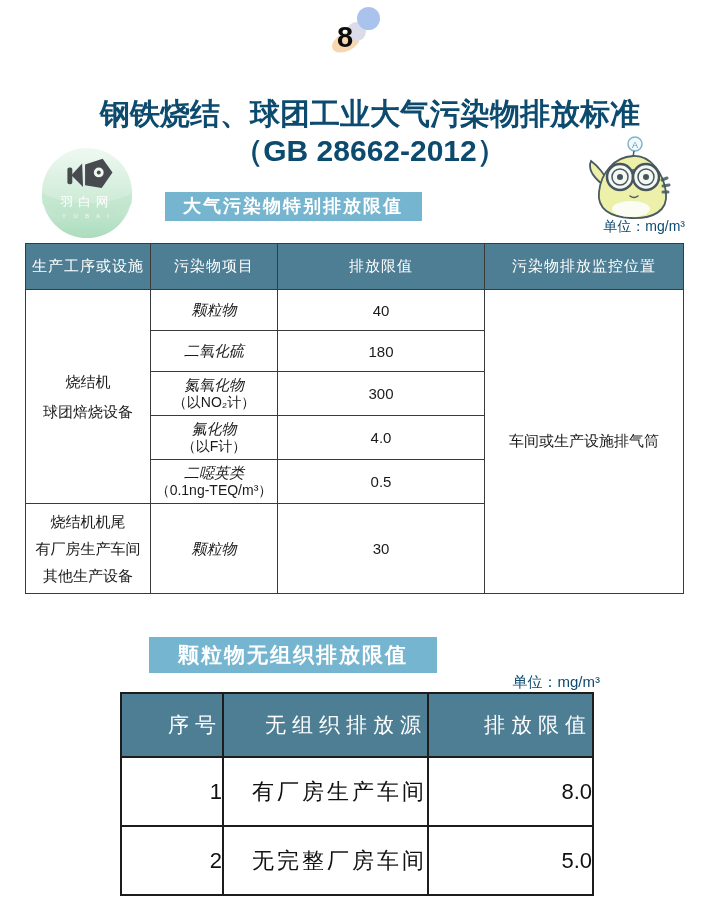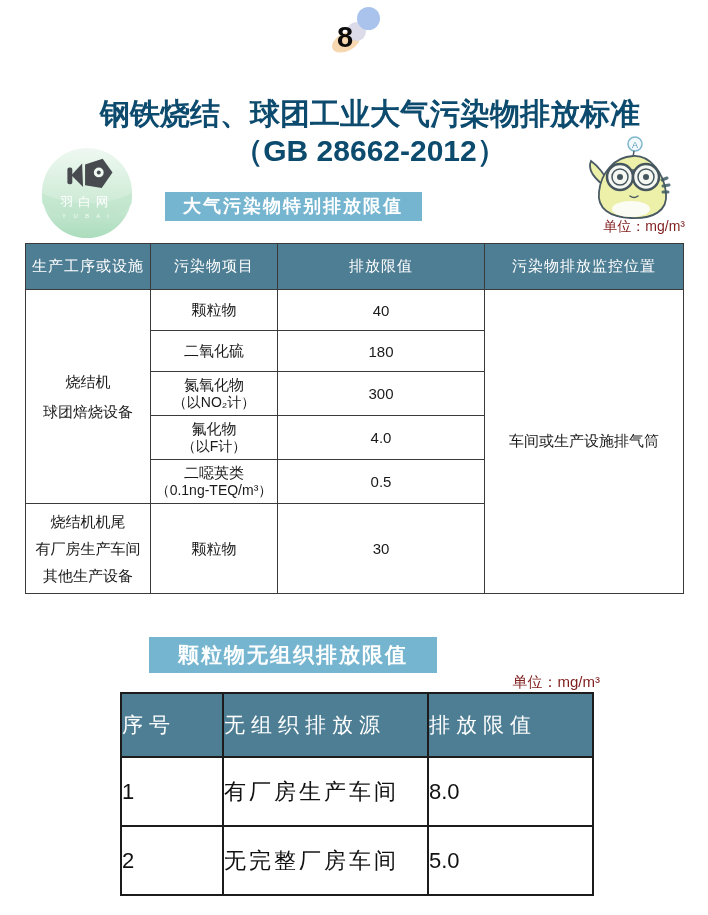--- a/index.html
+++ b/index.html
@@ -22,39 +22,39 @@
   .mascot{position:absolute;left:582px;top:136px;}
 
   
   .banner{position:absolute;left:0;width:586px;text-align:center;}
   .banner span{display:inline-block;background:#75B5D0;color:#ffffff;font-weight:bold;letter-spacing:2px;}
   .banner1{top:192px;}
   .banner1 span{width:257px;height:29px;line-height:29px;font-size:18px;}
   .banner2{top:637px;}
   .banner2 span{width:288px;height:36px;line-height:36px;font-size:21px;}
 
-  .unit{position:absolute;font-size:14px;color:#7f1d1d;}
+  .unit{position:absolute;font-size:14px;color:#0c4a6e;}
   .unit1{top:218px;right:23px;}
   .unit2{top:673px;right:108px;font-size:15px;}
 
   
   .t1{position:absolute;left:25px;top:243px;width:658px;border-collapse:collapse;table-layout:fixed;}
   .t1 th,.t1 td{border:1.5px solid #3a3a3a;text-align:center;vertical-align:middle;padding:4px;}
   .t1 th{background:#4E7E94;color:#ffffff;font-weight:normal;font-size:15px;height:37px;letter-spacing:1px;}
   .t1 td{font-size:15px;color:#1a1a1a;}
   .t1 tr.r-std{height:41px;}
   .t1 tr.r-big{height:84px;}
   .t1 .sub{font-size:14px;line-height:17px;}
-  .t1 .main-line{line-height:18px;}
+  .t1 .main-line{line-height:18px;font-style:italic;}
   .proc-line{line-height:30px;}
   .proc-line3{line-height:27px;}
 
   
   .t2{position:absolute;left:120px;top:692px;width:472px;border-collapse:collapse;table-layout:fixed;}
-  .t2 th,.t2 td{border:2px solid #1c1c1c;text-align:left;vertical-align:middle;padding:0;}
+  .t2 th,.t2 td{border:2px solid #1c1c1c;text-align:right;vertical-align:middle;padding:0;}
   .t2 th{background:#4E7E94;color:#ffffff;font-weight:normal;font-size:21px;height:62px;letter-spacing:6px;}
   .t2 td{font-size:22px;color:#111;height:67px;letter-spacing:3px;}
   .t2 td.num{letter-spacing:0;}
 </style>
 </head>
 <body>
 
 <div class="page">
 
   <div class="deco-orange"></div>

